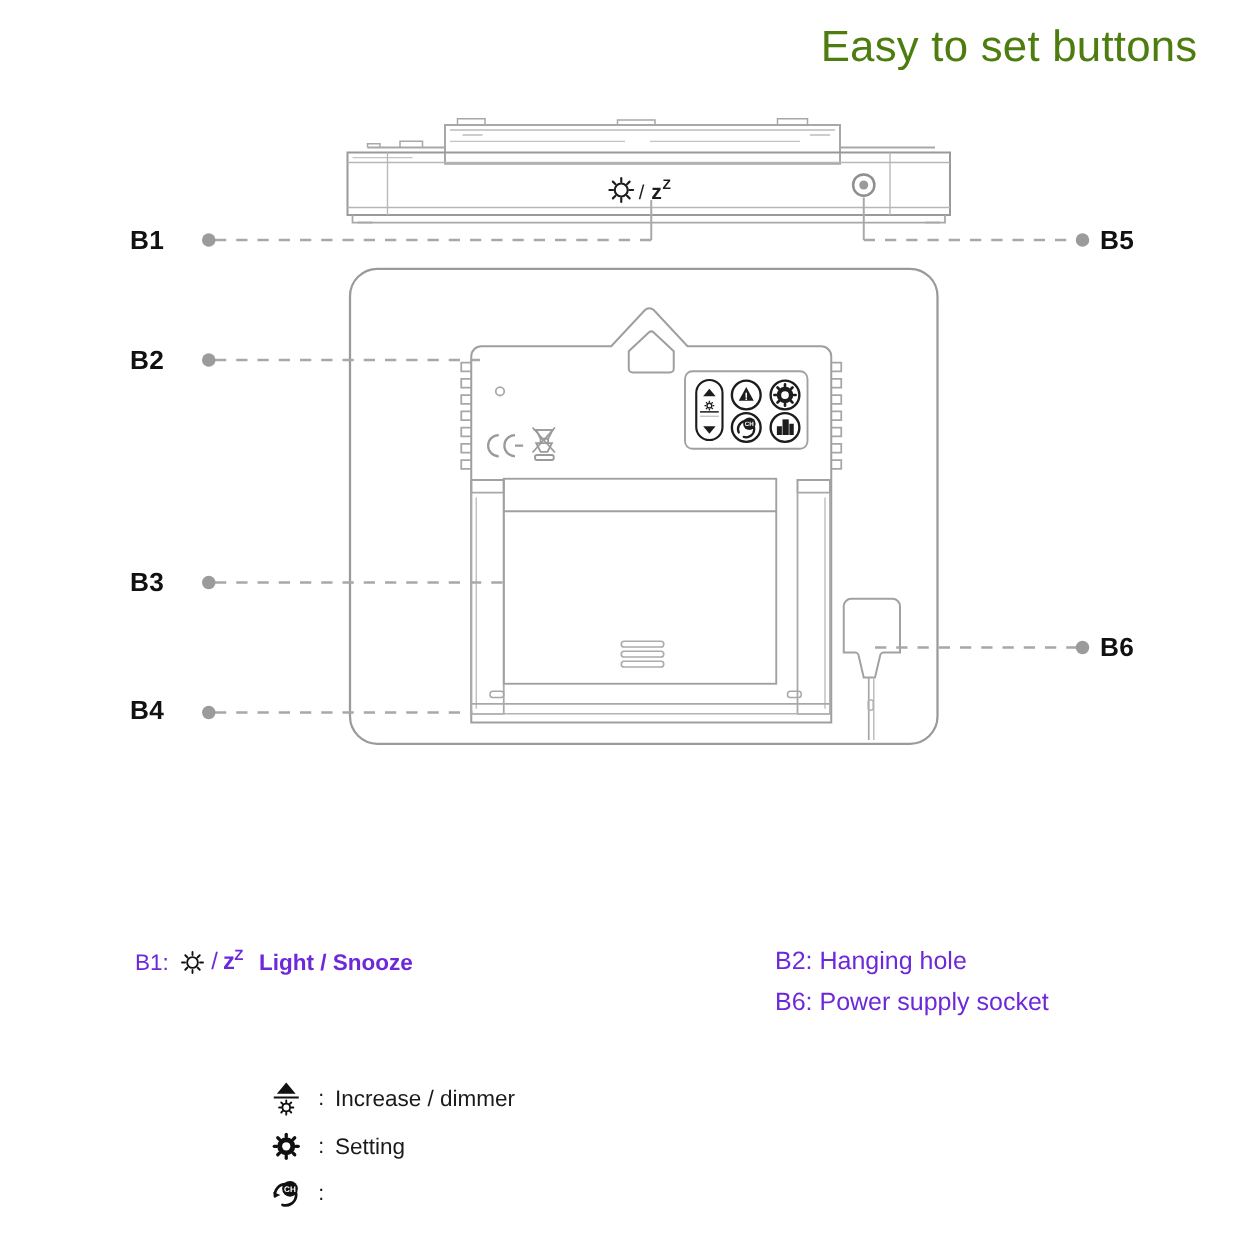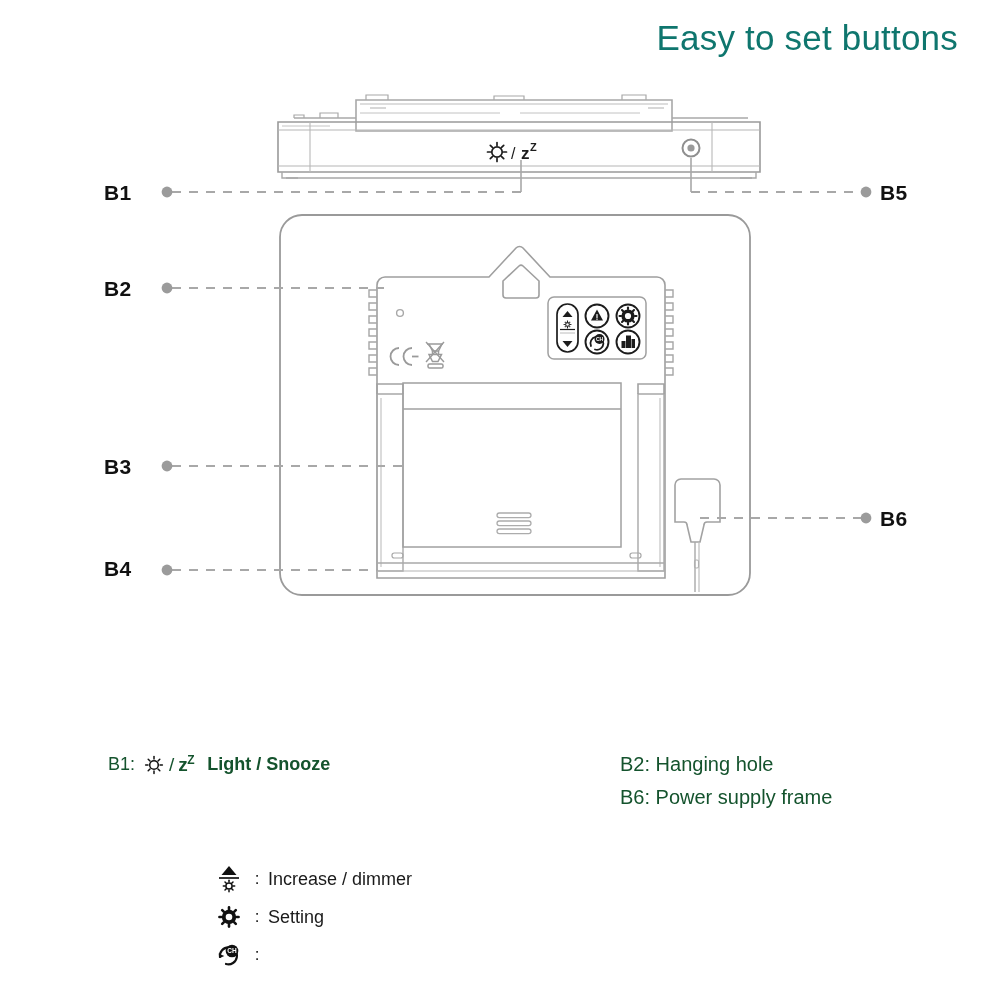--- a/index.html
+++ b/index.html
@@ -17,21 +17,21 @@
   }
 
   
   #title {
     position: absolute;
     top: 18px;
     right: 42px;
     font-size: 35px;
     font-weight: 400;
     letter-spacing: 0.2px;
-    color: #0f766e;
+    color: #4d7c0f;
     font-family: "Liberation Sans", sans-serif;
     white-space: nowrap;
   }
 
   
   #diagram {
     position: absolute;
     left: 0;
     top: 0;
     width: 1000px;
@@ -60,24 +60,24 @@
     left: 0;
     top: 748px;
     width: 1000px;
     height: 240px;
   }
   .leg-col-left  { position: absolute; left: 108px; top: 0; width: 470px; }
   .leg-col-right { position: absolute; left: 620px; top: 0; width: 370px; }
 
   .leg-row {
     display: flex;
-    align-items: center;
+    align-items: flex-end;
     height: 33px;
     font-size: 18px;
-    color: #14532d;
+    color: #6d28d9;
     font-family: "Liberation Sans", sans-serif;
     white-space: nowrap;
   }
   .leg-row .lbl { font-size: 20px; }
 
   
   #leg-b1 { gap: 0; }
   #leg-b1 .b1-key { margin-right: 8px; }
   #leg-b1 .b1-sun { margin-right: 2px; display:inline-flex; align-items:center; }
   #leg-b1 .b1-slash { font-size: 19px; margin: 0 4px 0 2px; }
@@ -471,17 +471,17 @@
   </div>
 
   <div class="leg-col-right">
 
     <div class="leg-row">
       <span class="lbl">B2: Hanging hole</span>
     </div>
 
 
     <div class="leg-row">
-      <span class="lbl">B6: Power supply frame</span>
+      <span class="lbl">B6: Power supply socket</span>
     </div>
 
   </div>
 </div>
 
 </body></html>

